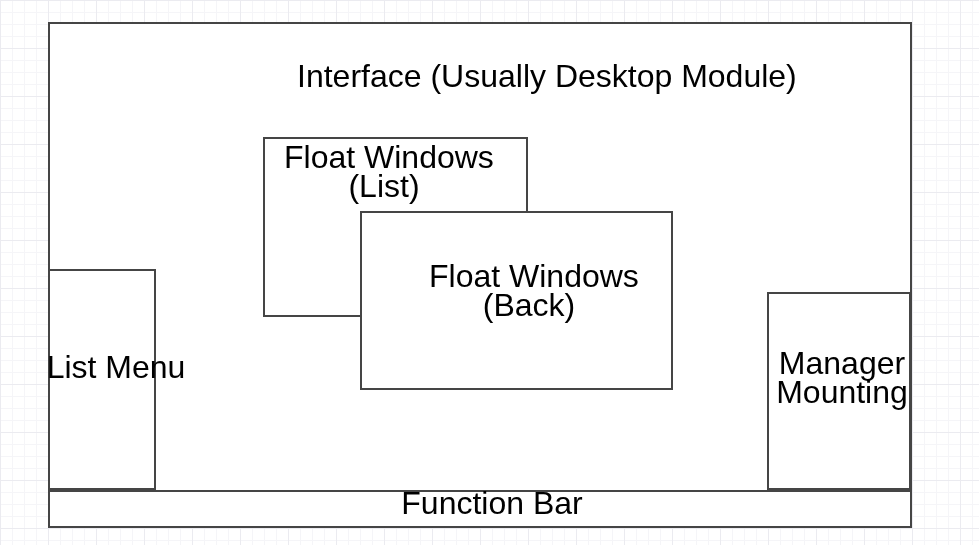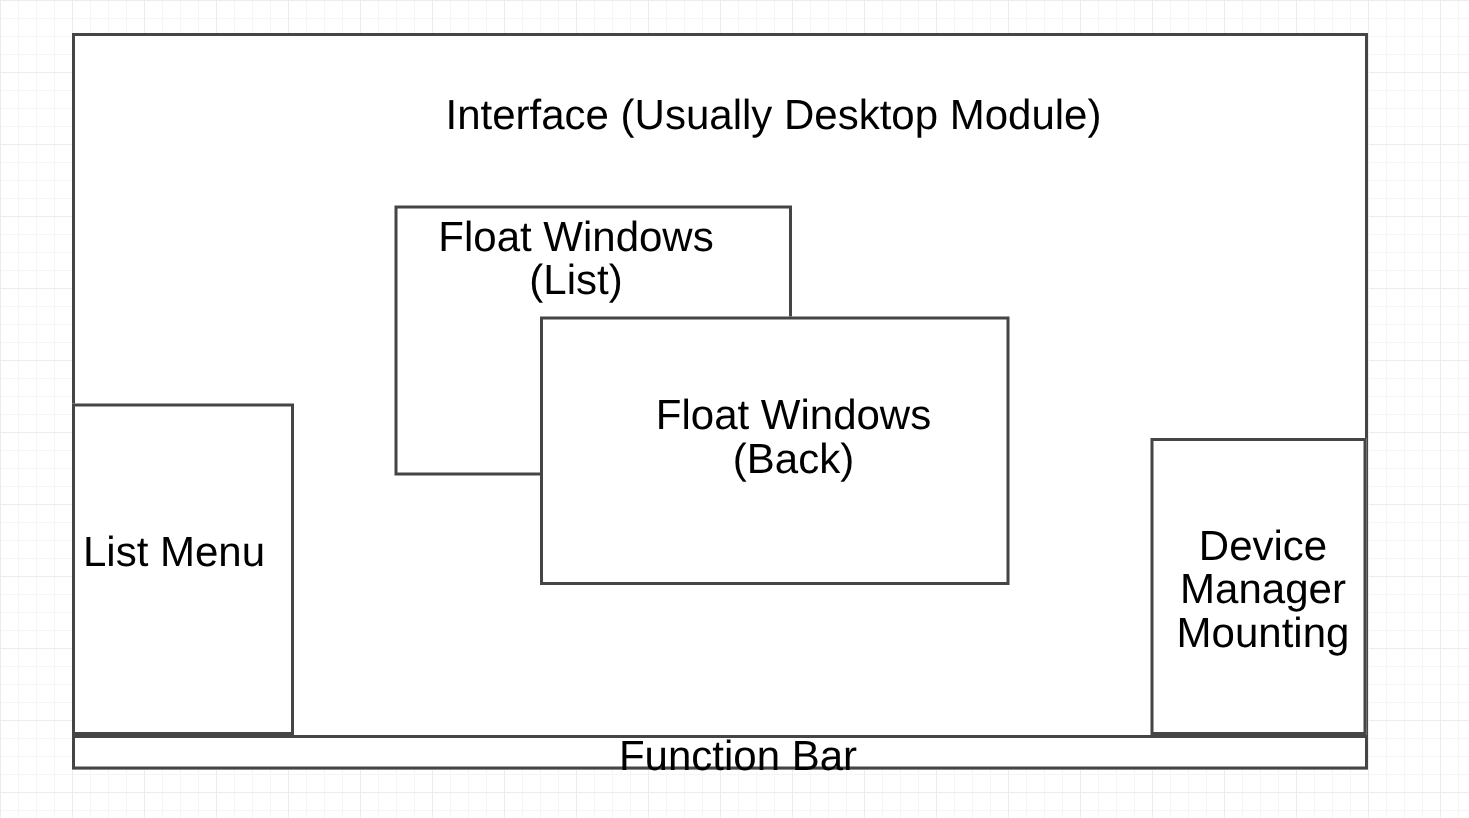--- a/index.html
+++ b/index.html
@@ -31,32 +31,32 @@
   .node {
     position: absolute;
     background: var(--node-fill);
     border: 2px solid var(--node-border);
   }
   .lbl {
     position: absolute;
     width: 200px;
     text-align: center;
     color: var(--label-text);
-    font-size: 28px;
+    font-size: 32px;
     line-height: 29px;
     white-space: nowrap;
     pointer-events: none;
   }
   
   .n-interface { left: 48px;  top: 22px;  width: 864px; height: 491px; z-index: 1; }
   .n-back      { left: 263px; top: 137px; width: 265px; height: 180px; z-index: 2; }
   .n-front     { left: 360px; top: 211px; width: 313px; height: 179px; z-index: 3; }
-  .n-list      { left: 48px;  top: 269px; width: 148px; height: 221px; z-index: 2; }
+  .n-list      { left: 48px;  top: 269px; width: 108px; height: 221px; z-index: 2; }
   .n-dmm       { left: 767px; top: 292px; width: 144px; height: 198px; z-index: 2; }
-  .n-bar       { left: 48px;  top: 490px; width: 864px; height: 23px;  z-index: 2; }
+  .n-bar       { left: 48px;  top: 490px; width: 864px; height: 38px;  z-index: 2; }
   
   .l-interface { left: 247px; top: 38px;  width: 400px; }
   .l-back      { left: 19px;  top: 4px; }
   .l-front     { left: 67px;  top: 49px; }
   .l-list      { left: -34px; top: 82px; }
   .l-dmm       { left: -27px; top: 55px; }
   .l-bar       { left: 342px; top: -3px; }
 </style>
 </head>
 <body>
@@ -84,21 +84,20 @@
   </div>
 
   <div class="node n-list">
     <div class="lbl l-list">
       <div>List Menu</div>
     </div>
   </div>
 
   <div class="node n-dmm">
     <div class="lbl l-dmm">
-      <div>Device</div>
       <div>Manager</div>
       <div>Mounting</div>
     </div>
   </div>
 
   <div class="node n-bar">
     <div class="lbl l-bar">
       <div>Function Bar</div>
     </div>
   </div>

